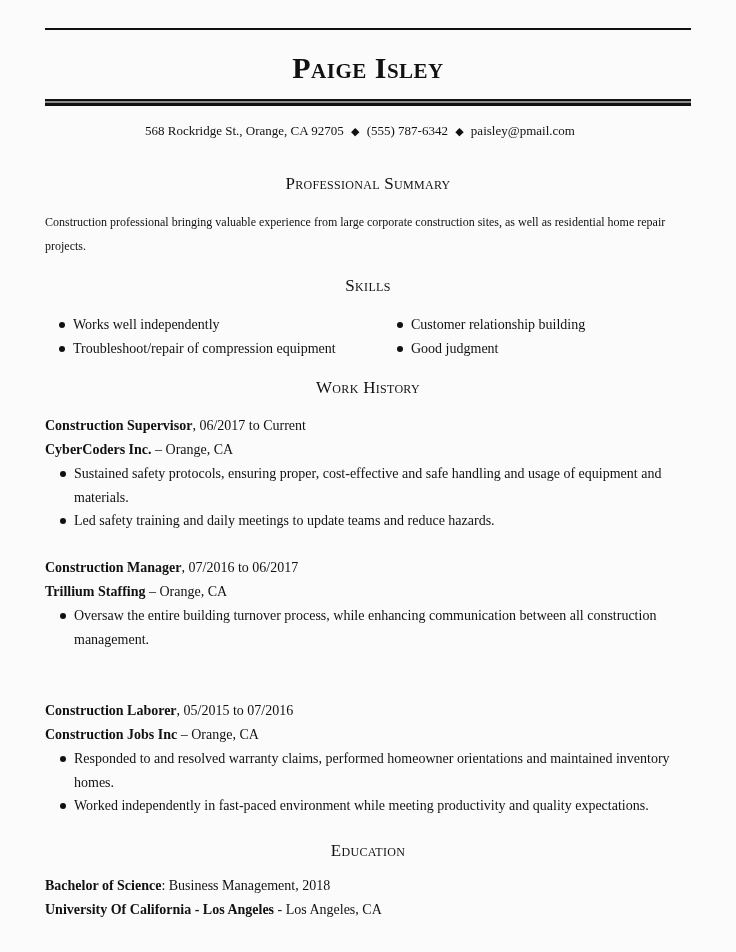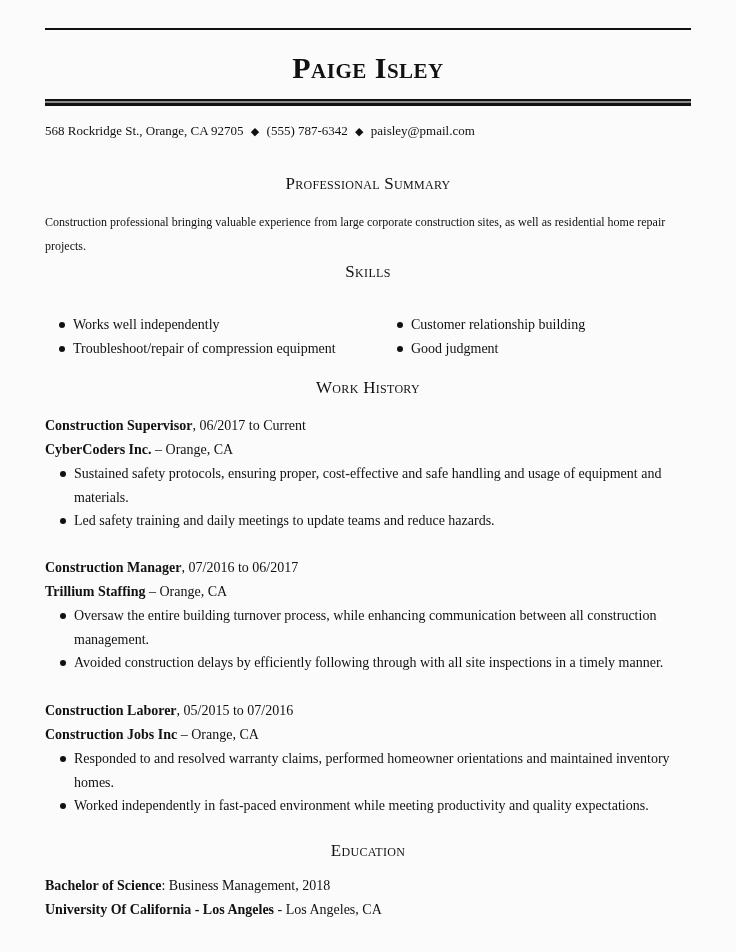--- a/index.html
+++ b/index.html
@@ -45,20 +45,21 @@
       top: 99px;
       height: 8px;
     }
     .rule-double .a { position:absolute; left:0; right:0; top:0; height:2px; background:#111; }
     .rule-double .g { position:absolute; left:0; right:0; top:2px; height:2px; background:#8c8c8c; }
     .rule-double .b { position:absolute; left:0; right:0; top:4px; height:3px; background:#111; }
     .contact {
       position: absolute;
       left: 0; right: 16px;
       top: 123px;
+      text-align: center;
       font-size: 13px;
       line-height: 16px;
     }
     .diamond { font-size: 11px; margin: 0 4px; }
 
     .section-head {
       position: absolute;
       left: 0; right: 0;
       height: 18px;
       display: flex;
@@ -158,21 +159,21 @@
     <span>paisley@pmail.com</span>
   </div>
 
   <div class="section-head" style="top:175px;">
     <div class="line"></div>
     <div class="title">Professional Summary</div>
     <div class="line"></div>
   </div>
   <div class="para" style="top:210px;">Construction professional bringing valuable experience from large corporate construction sites, as well as residential home repair projects.</div>
 
-  <div class="section-head" style="top:263px;">
+  <div class="section-head" style="top:277px;">
     <div class="line"></div>
     <div class="title">Skills</div>
     <div class="line"></div>
   </div>
   <div class="skills">
     <div class="bullet-item">Works well independently</div>
     <div class="bullet-item">Customer relationship building</div>
     <div class="bullet-item">Troubleshoot/repair of compression equipment</div>
     <div class="bullet-item">Good judgment</div>
   </div>
@@ -190,21 +191,20 @@
       <li>Sustained safety protocols, ensuring proper, cost-effective and safe handling and usage of equipment and materials.</li>
       <li>Led safety training and daily meetings to update teams and reduce hazards.</li>
     </ul>
   </div>
 
   <div class="job" style="top:556px;">
     <div><span class="b">Construction Manager</span><span>, 07/2016 to 06/2017</span></div>
     <div><span class="b">Trillium Staffing</span><span> – Orange, CA</span></div>
     <ul>
       <li>Oversaw the entire building turnover process, while enhancing communication between all construction management.</li>
-      <li>Avoided construction delays by efficiently following through with all site inspections in a timely manner.</li>
     </ul>
   </div>
 
   <div class="job" style="top:699px;">
     <div><span class="b">Construction Laborer</span><span>, 05/2015 to 07/2016</span></div>
     <div><span class="b">Construction Jobs Inc</span><span> – Orange, CA</span></div>
     <ul>
       <li>Responded to and resolved warranty claims, performed homeowner orientations and maintained inventory homes.</li>
       <li>Worked independently in fast-paced environment while meeting productivity and quality expectations.</li>
     </ul>

